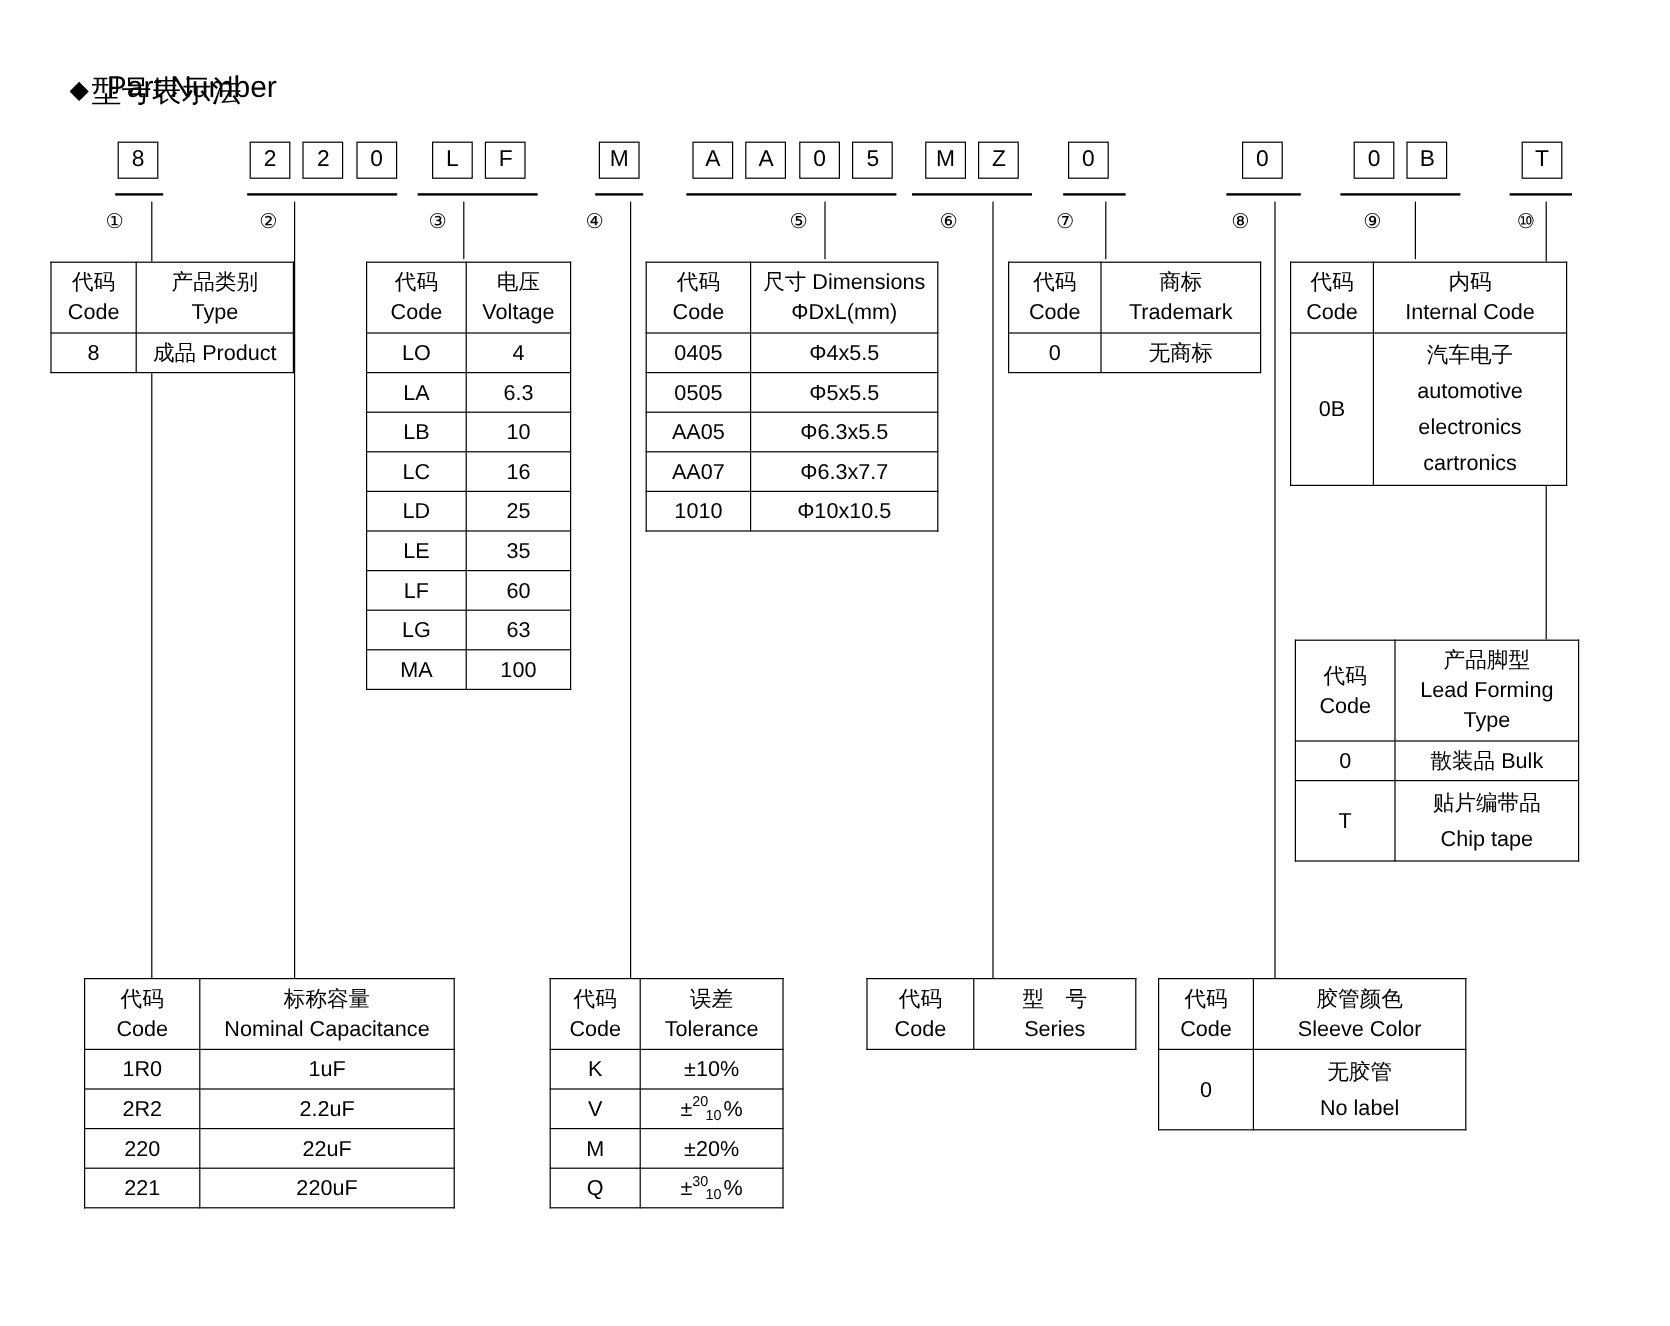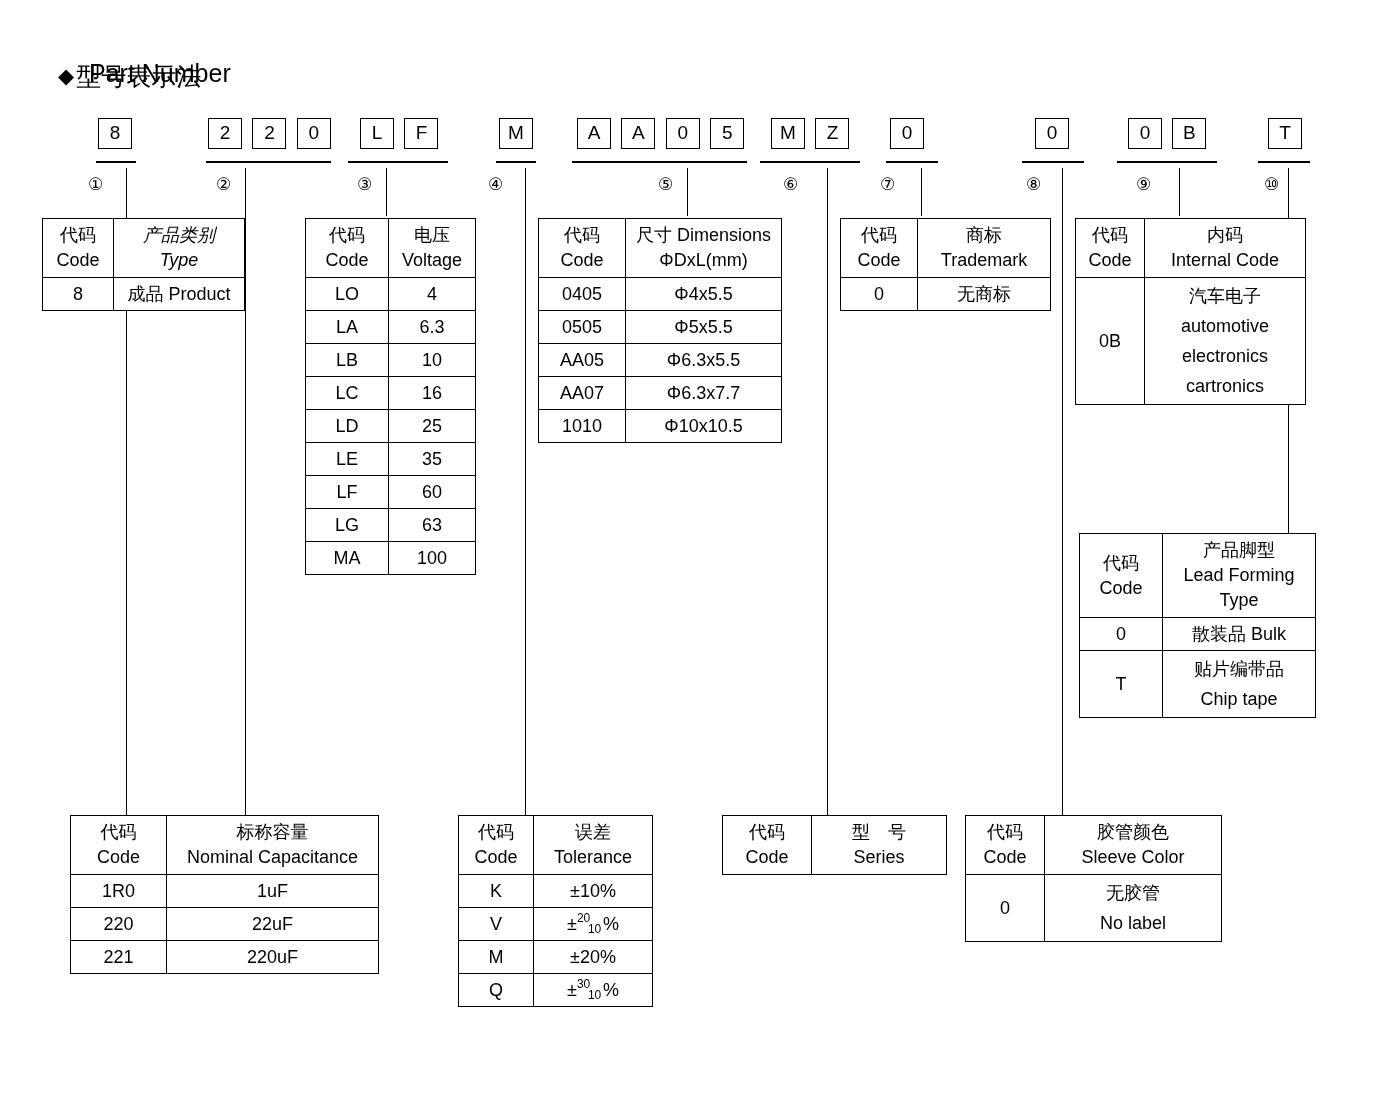--- a/index.html
+++ b/index.html
@@ -187,21 +187,21 @@
 <div class="pn-idx" style="left:1264px; top:176px;">⑩</div>
 <div class="vline" style="left:1288px; top:168px; height:365px;"></div>
 
 <table class="tbl" style="left:42px; top:218px;">
   <tbody>
       <tr>
     <td class="hd" style="width:58px;">
       <span class="two-line">代码</span>
       <span class="two-line">Code</span>
     </td>
-    <td class="hd" style="width:118px;font-style:italic;">
+    <td class="hd" style="width:118px;">
       <span class="two-line">产品类别</span>
       <span class="two-line">Type</span>
     </td>
   </tr>
   <tr>
     <td>8</td>
     <td>成品 Product</td>
   </tr>
 </tbody>
   </table>
@@ -372,20 +372,24 @@
     <td class="hd" style="width:199px;">
       <span class="two-line">标称容量</span>
       <span class="two-line">Nominal Capacitance</span>
     </td>
   </tr>
   <tr>
         <td>1R0</td>
         <td>1uF</td>
       </tr>
   <tr>
+        <td>2R2</td>
+        <td>2.2uF</td>
+      </tr>
+  <tr>
         <td>220</td>
         <td>22uF</td>
       </tr>
   <tr>
         <td>221</td>
         <td>220uF</td>
       </tr>
 </tbody>
   </table>
 

